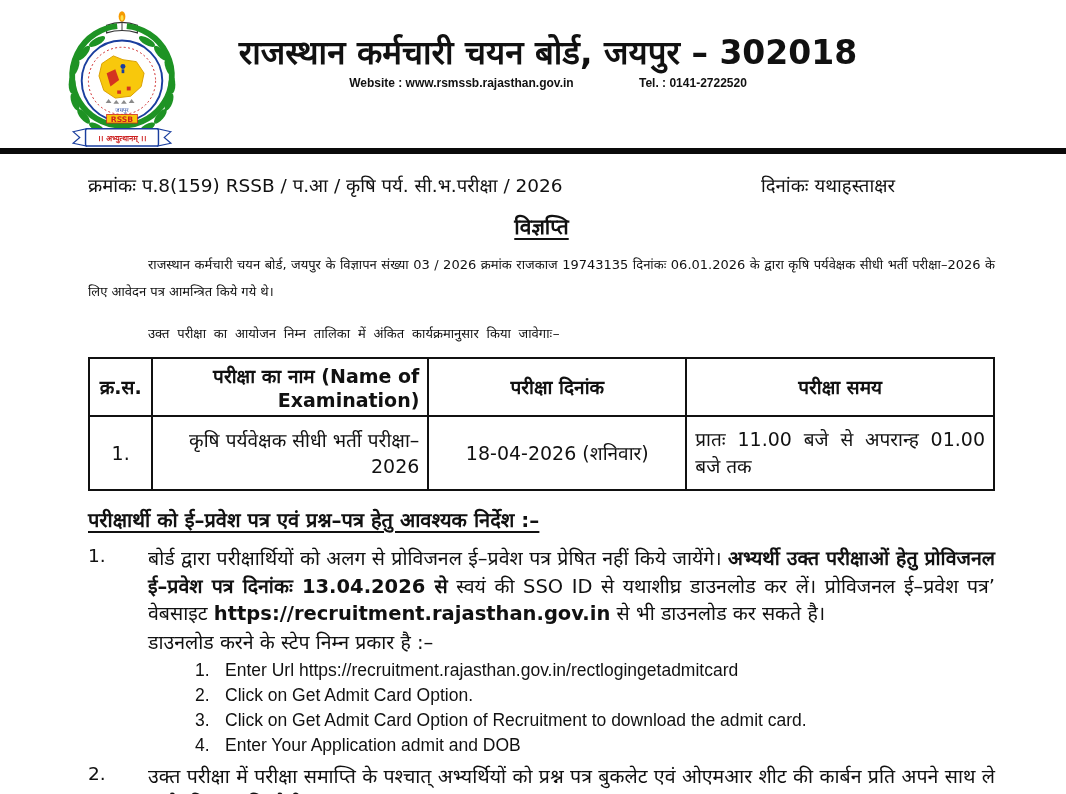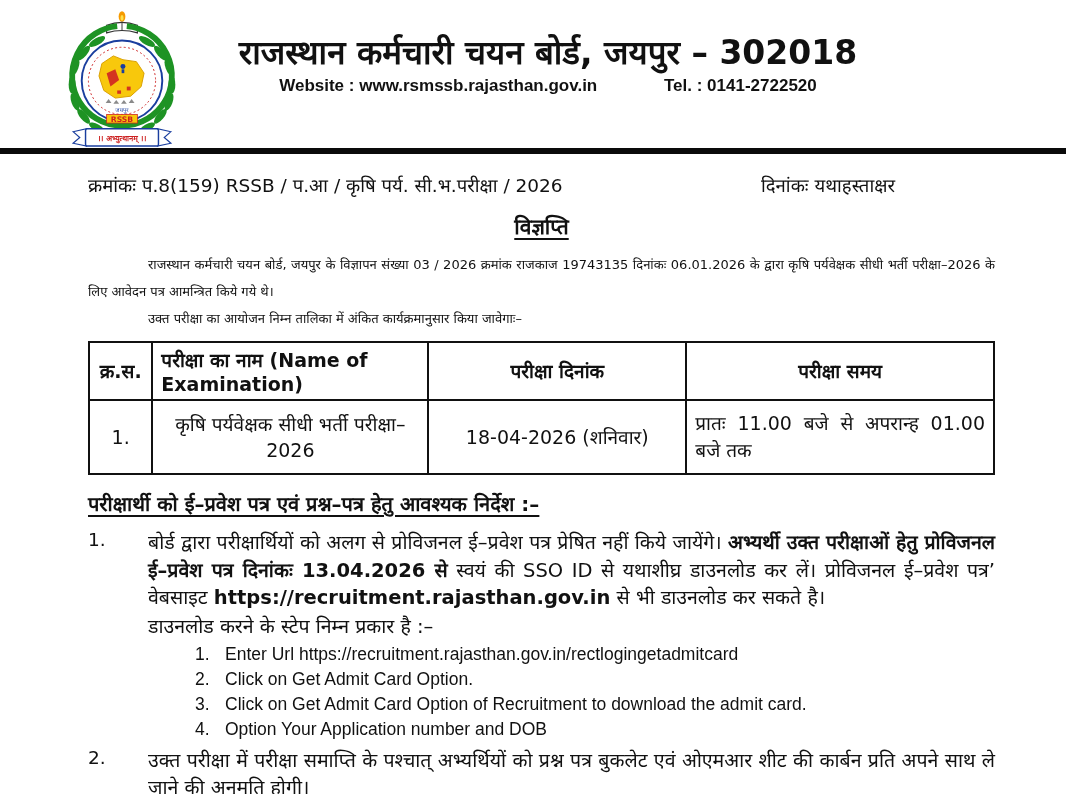--- a/index.html
+++ b/index.html
@@ -8,49 +8,49 @@
          font-family:"DejaVu Sans","Liberation Sans",sans-serif; color:#111; }
   .page { position:relative; width:1066px; height:794px; background:#fff; }
 
   
   .header { position:relative; height:150px; }
   .logo { position:absolute; left:58px; top:6px; width:128px; height:142px; }
   .header-text { position:absolute; left:0; top:0; width:1066px; text-align:center; padding-left:30px; }
   .title-hi { font-size:33px; font-weight:bold; margin-top:34px; line-height:1.15; }
   .title-en { font-size:23px; font-weight:bold; margin-top:4px;
               font-family:"Liberation Sans",sans-serif; }
-  .contact-row { margin-top:4px; font-size:17px; font-weight:600;
+  .contact-row { margin-top:4px; font-size:12px; font-weight:600;
                  font-family:"Liberation Sans",sans-serif; }
   .contact-row .tel { margin-left:62px; }
   .top-rule { position:absolute; top:148px; left:0; width:1066px; height:6px; background:#0a0a0a; }
 
   
   .content { position:absolute; top:160px; left:0; width:1066px; padding:0 71px 0 88px; }
   .meta-row { display:flex; justify-content:space-between; padding-right:100px;
               font-size:18.5px; margin-top:12px; }
   .notice-heading { text-align:center; font-size:21px; font-weight:bold; margin-top:15px;
                     text-decoration:underline; text-underline-offset:4px; text-decoration-thickness:2px; }
   .para { font-size:13px; line-height:27px; text-align:justify; margin-top:11px; }
   .para.indent { text-indent:60px; }
-  .para.no-gap { margin-top:0; }
+  .para.no-gap { margin-top:16px;font-family:Liberation Mono, monospace; }
 
   
   table.exam { border-collapse:collapse; width:907px; margin-top:9px; table-layout:fixed; }
   table.exam th, table.exam td { border:2px solid #111; font-size:19px; padding:4px 8px; }
   table.exam th { font-weight:bold; }
   .col-sno  { width:7%; }
   .col-name { width:30.5%; }
   .col-date { width:28.5%; }
   .col-time { width:34%; }
-  th.h-name { text-align:left; }
+  th.h-name { text-align:right; }
   th.h-sno, th.h-date, th.h-time { text-align:center; }
   table.exam thead tr { height:54px; }
   table.exam tbody tr { height:74px; }
   td.c-sno { text-align:center; }
-  td.c-name { text-align:center; line-height:26px; }
+  td.c-name { text-align:right; line-height:26px; }
   td.c-date { text-align:center; font-size:21.5px; }
   td.c-time { text-align:left; line-height:27px; text-align:justify; }
 
   
   .section-heading { margin-top:15px; font-size:20px; font-weight:bold;
                      text-decoration:underline; text-underline-offset:4px; text-decoration-thickness:2px; }
   .list-item { position:relative; padding-left:60px; margin-top:12px; }
   .list-item .num { position:absolute; left:0; top:0; font-size:18.5px; }
   .item-text { font-size:19.5px; line-height:27.5px; text-align:justify; }
   .item-text .b { font-weight:bold; }
@@ -183,21 +183,21 @@
         <div class="step-row">
           <span class="step-num">2.</span>
           <span>Click on Get Admit Card Option.</span>
         </div>
         <div class="step-row">
           <span class="step-num">3.</span>
           <span>Click on Get Admit Card Option of Recruitment to download the admit card.</span>
         </div>
         <div class="step-row">
           <span class="step-num">4.</span>
-          <span>Option Your Application number and DOB</span>
+          <span>Enter Your Application admit and DOB</span>
         </div>
       </div>
     </div>
 
     <div class="list-item" style="margin-top:5px;">
       <span class="num">2.</span>
       <div class="item-text">उक्त परीक्षा में परीक्षा समाप्ति के पश्चात् अभ्यर्थियों को प्रश्न पत्र बुकलेट एवं ओएमआर शीट की कार्बन प्रति अपने साथ ले जाने की अनुमति होगी।</div>
     </div>
 
   </div>

